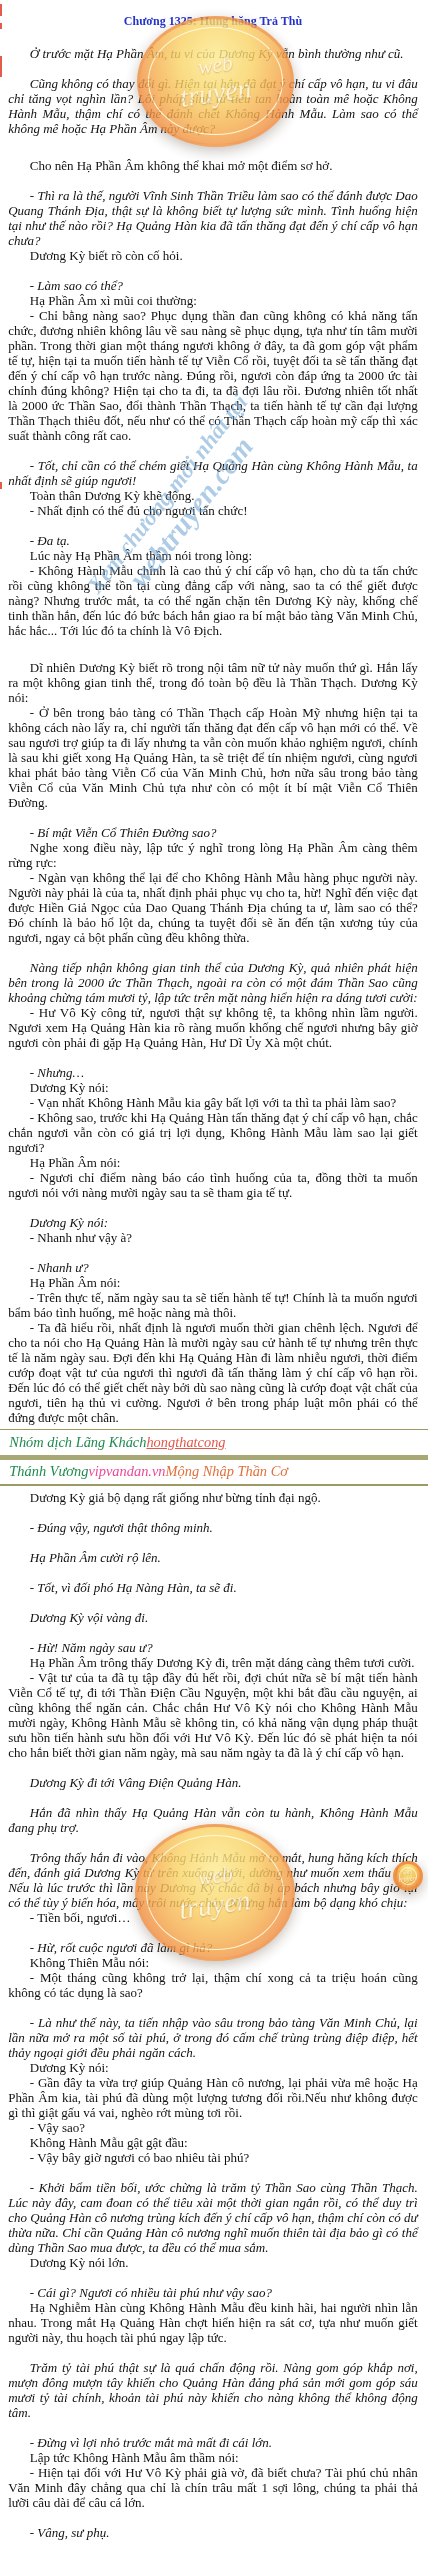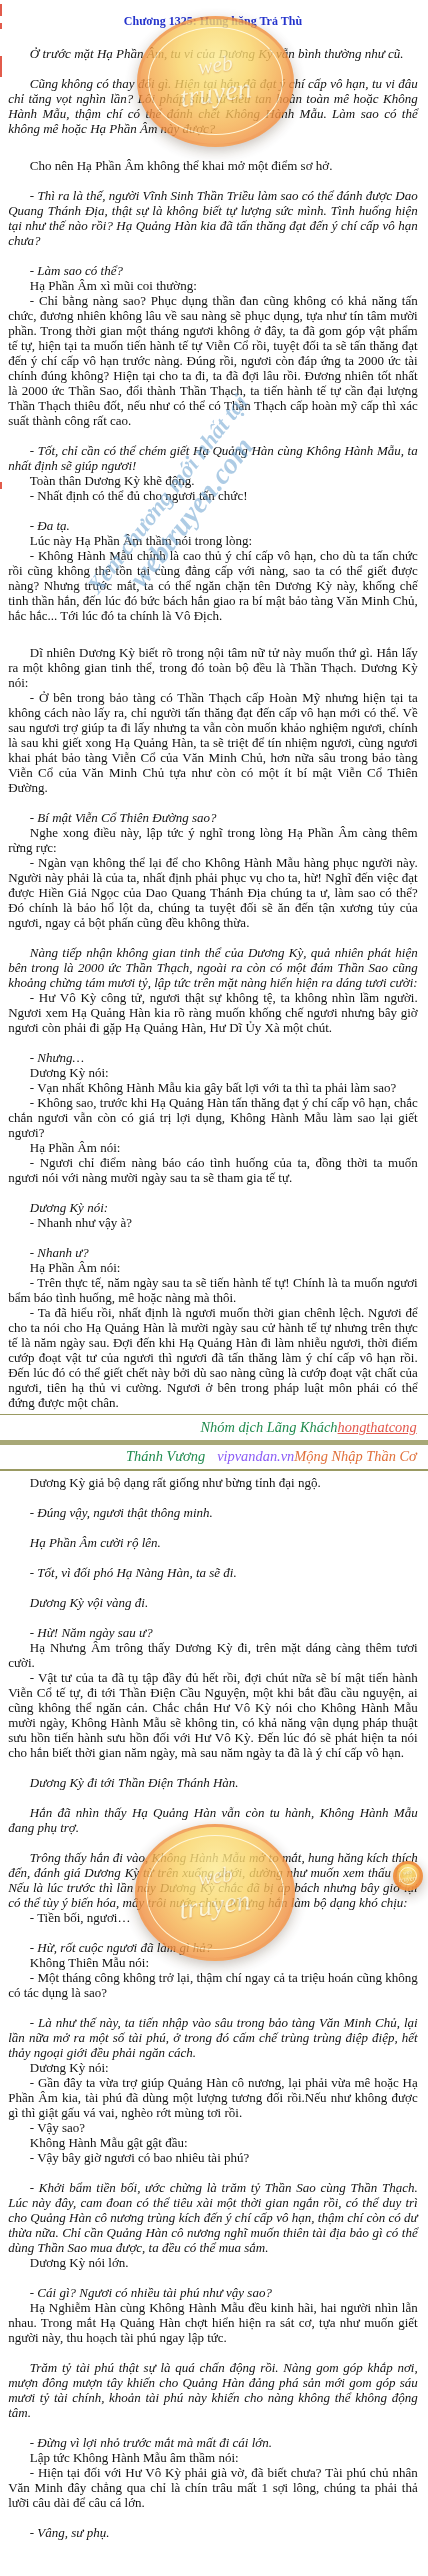--- a/index.html
+++ b/index.html
@@ -7,24 +7,24 @@
   .page{position:relative;width:428px;min-height:3771px;overflow:hidden;background:#ffffff;}
   .content{position:relative;z-index:1;padding:7.2px 10.3px 15.5px 8.2px;}
   .chapter-title{color:#2433cc;font-size:12px;font-weight:bold;text-align:center;margin:5.2px 0 13.4px 0;line-height:18.5px;}
   .para{font-size:13px;line-height:15px;color:#111111;text-align:justify;text-indent:21.6px;margin:0;}
   .para.g1{margin-top:15px;font-style:italic;}
   .para.g2{margin-top:22px;}
   
   .banner{margin:4.1px -10.3px 4.1px -8.2px;font-style:italic;}
   .b-line{height:1.5px;background:#9a9a62;}
   .b-line.thick{height:4.6px;background:#a8a877;}
-  .b-row{display:flex;align-items:center;justify-content:flex-end;padding:3.6px 11.3px 3.6px 9.3px;font-size:14.4px;line-height:17.5px;}
+  .b-row{display:flex;align-items:center;justify-content:flex-start;padding:3.6px 11.3px 3.6px 9.3px;font-size:14.4px;line-height:17.5px;}
   .b-green{color:#1f8a4d;}
   .b-red{color:#e2574b;text-decoration:underline;}
-  .b-gray{color:#8b5cf6;margin-left:12px;}
+  .b-gray{color:#ec4899;}
   .b-orange{color:#e0703a;font-style:italic;}
   
   .wm{position:absolute;z-index:2;pointer-events:none;}
   .wm-badge{opacity:.82;filter:drop-shadow(0 4.1px 6.2px rgba(60,40,20,.35));}
   .badge-oval{width:100%;height:100%;border-radius:50%;
     background:radial-gradient(ellipse at 50% 32%,#fdeb92 0%,#f9d468 34%,#f5ac4f 60%,#ef8841 80%,#e96f33 100%);
     border:3.1px solid rgba(238,140,60,.9);box-sizing:border-box;position:relative;
     display:flex;flex-direction:column;align-items:center;justify-content:center;}
   .badge-ring{position:absolute;inset:8.2px;border:1.5px solid rgba(255,248,214,.95);border-radius:50%;}
   .badge-word{font-style:italic;color:#fbf3cf;transform:rotate(-8deg);line-height:1;
@@ -89,20 +89,21 @@
   <div class="art a3"></div>
   <div class="art a4"></div>
 
   <div class="content">
     <h1 class="chapter-title">Chương 1325: Hung hăng Trả Thù</h1>
     <div>
         <p class="para g1">Ở trước mặt Hạ Phần Âm,  tu vi của Dương Kỳ vẫn bình thường như cũ.</p>
         <p class="para g1">Cũng không có thay đổi gì. Hiện tại hắn đã đạt ý chí cấp vô hạn, tu vi đâu chỉ tăng vọt nghìn lần? Lôi pháp sinh tử tiêu tan hoàn toàn mê hoặc Không Hành Mẫu, thậm chí có thể đánh chết Không Hành Mẫu. Làm sao có thể không mê hoặc Hạ Phần Âm này được?</p>
         <p class="para g2">Cho nên Hạ Phần Âm không thể khai mở một điểm sơ hở.</p>
         <p class="para g1">- Thì ra là thế, người Vĩnh  Sinh Thần Triều làm sao có thể đánh được Dao Quang Thánh Địa, thật sự là không biết tự lượng sức mình. Tình huống hiện tại như thế nào rồi? Hạ Quảng Hàn kia đã tấn thăng đạt đến ý chí cấp vô hạn chưa?</p>
+        <p class="para g0">Dương Kỳ biết rõ còn cố hỏi.</p>
         <p class="para g1">- Làm sao có thể?</p>
         <p class="para g0">Hạ Phần Âm xì mũi coi thường:</p>
         <p class="para g0">- Chỉ bằng nàng sao? Phục dụng thần đan cũng không có khả năng tấn chức, đương nhiên không lâu về sau nàng sẽ phục dụng, tựa như tín tâm mười phần. Trong thời gian một tháng ngươi không ở đây, ta đã gom góp vật phẩm tế tự, hiện tại ta muốn  tiến hành tế tự Viễn Cổ rồi, tuyệt đối ta sẽ tấn thăng đạt đến ý chí cấp vô hạn trước nàng. Đúng rồi, ngươi còn đáp ứng ta 2000 ức tài chính đúng không? Hiện tại cho ta đi, ta đã đợi lâu rồi. Đương nhiên tốt nhất là 2000 ức  Thần Sao, đổi thành Thần Thạch, ta tiến hành tế tự cần đại lượng Thần Thạch thiêu đốt, nếu như có thể có Thần Thạch cấp hoàn mỹ cấp thì xác suất thành công rất cao.</p>
         <p class="para g1">- Tốt, chỉ cần có thể chém giết Hạ Quảng Hàn cùng Không Hành Mẫu, ta nhất định sẽ giúp ngươi!</p>
         <p class="para g0">Toàn thân Dương Kỳ khẽ động.</p>
         <p class="para g0">- Nhất định có thể đủ cho ngươi tấn chức!</p>
         <p class="para g1">- Đa tạ.</p>
         <p class="para g0">Lúc này Hạ Phần Âm thầm nói trong lòng:</p>
         <p class="para g0">- Không Hành Mẫu chính là cao thủ ý chí cấp vô hạn, cho dù ta tấn chức rồi cũng không thể tồn tại cùng đẳng cấp với nàng, sao ta có thể giết được nàng? Nhưng trước mắt, ta có thể ngăn chặn tên Dương Kỳ này, khống chế tinh thần hắn, đến lúc đó bức bách hắn giao ra bí mật bảo tàng Văn Minh Chủ, hắc hắc... Tới lúc đó ta chính là Vô Địch.</p>
         <p class="para g2">Dĩ nhiên Dương Kỳ biết rõ trong nội tâm nữ tử này muốn thứ gì. Hắn lấy ra một không gian tinh thể, trong đó toàn bộ đều là Thần Thạch. Dương Kỳ nói:</p>
@@ -137,29 +138,29 @@
       <span class="b-orange">Mộng Nhập Thần Cơ</span>
     </div>
     <div class="b-line thin"></div>
   </div>
 <p class="para g0">Dương Kỳ giả bộ dạng rất giống như bừng tỉnh đại ngộ.</p>
         <p class="para g1">- Đúng vậy, ngươi thật thông minh.</p>
         <p class="para g1">Hạ Phần Âm cười rộ lên.</p>
         <p class="para g1">- Tốt, vì đối phó Hạ Nàng Hàn, ta sẽ đi.</p>
         <p class="para g1">Dương Kỳ vội vàng đi.</p>
         <p class="para g1">- Hừ! Năm ngày sau ư?</p>
-        <p class="para g0">Hạ Nhưng Âm trông thấy Dương Kỳ đi, trên mặt dáng càng thêm tươi cười.</p>
+        <p class="para g0">Hạ Phần Âm trông thấy Dương Kỳ đi, trên mặt dáng càng thêm tươi cười.</p>
         <p class="para g0">- Vật tư của ta đã tụ tập đầy đủ hết rồi, đợi chút nữa sẽ bí mật tiến hành Viễn Cổ tế tự, đi tới Thần Điện Cầu Nguyện, một khi bắt đầu cầu nguyện, ai cũng không thể ngăn cản. Chắc chắn Hư Vô Kỳ nói cho Không Hành Mẫu mười ngày, Không Hành Mẫu sẽ không tin, có khả năng vận dụng pháp thuật sưu hồn tiến hành sưu hồn đối với Hư Vô Kỳ. Đến lúc đó sẽ phát hiện ta nói cho hắn biết thời gian năm ngày,  mà sau năm ngày ta đã là ý chí cấp vô hạn.</p>
-        <p class="para g1">Dương Kỳ đi tới Thần Điện Thánh Hàn.</p>
+        <p class="para g1">Dương Kỳ đi tới Vâng Điện Quảng Hàn.</p>
         <p class="para g1">Hắn đã nhìn thấy Hạ Quảng Hàn vẫn còn tu hành, Không Hành Mẫu đang phụ trợ.</p>
         <p class="para g1">Trông thấy hắn đi vào, Không Hành Mẫu mở to mắt, hung hăng kích thích đến, đánh giá Dương Kỳ từ trên xuống dưới, dường như muốn xem thấu hắn. Nếu là lúc trước thì lần này Dương Kỳ chắc đã bị áp bách nhưng bây giờ lại có thể tùy ý biến hóa, mây trôi nước chảy. Nhưng hắn làm bộ dạng khó chịu:</p>
         <p class="para g0">- Tiền bối, ngươi…</p>
         <p class="para g1">- Hừ, rốt cuộc ngươi đã làm gì hả?</p>
         <p class="para g0">Không Thiên Mẫu nói:</p>
-        <p class="para g0">- Một tháng công không trở lại, thậm chí ngay cả ta triệu hoán cũng không có tác dụng là sao?</p>
+        <p class="para g0">- Một tháng cũng không trở lại, thậm chí xong cả ta triệu hoán cũng không có tác dụng là sao?</p>
         <p class="para g1">- Là như thế này, ta tiến nhập vào sâu trong bảo tàng Văn Minh Chủ, lại lần nữa mở ra một số tài phú, ở trong đó cấm chế trùng trùng điệp điệp, hết thảy ngoại giới đều phải ngăn cách.</p>
         <p class="para g0">Dương Kỳ nói:</p>
         <p class="para g0">- Gần đây ta vừa trợ giúp Quảng Hàn cô nương, lại phải vừa mê hoặc Hạ Phần Âm kia, tài phú đã dùng một lượng tương đối rồi.Nếu như không được gì thì giật gấu vá vai, nghèo rớt mùng tơi rồi.</p>
         <p class="para g0">- Vậy sao?</p>
         <p class="para g0">Không Hành Mẫu gật gật đầu:</p>
         <p class="para g0">- Vậy bây giờ ngươi có bao nhiêu tài phú?</p>
         <p class="para g1">- Khởi bẩm tiền bối, ước chừng là  trăm tỷ Thần Sao cùng Thần Thạch. Lúc này đây, cam đoan có thể tiêu xài một thời gian ngắn rồi, có thể duy trì cho Quảng Hàn cô nương trùng kích đến ý chí cấp vô hạn, thậm chí còn có dư thừa nữa. Chỉ cần Quảng Hàn cô nương nghĩ muốn thiên tài địa bảo gì có thể dùng Thần Sao mua được, ta đều có thể mua sắm.</p>
         <p class="para g0">Dương Kỳ nói lớn.</p>
         <p class="para g1">- Cái gì? Ngươi có nhiều tài phú như vậy sao?</p>
         <p class="para g0">Hạ Nghiễm Hàn cùng Không Hành Mẫu đều kinh hãi, hai người nhìn lẫn nhau. Trong mắt Hạ Quảng Hàn chợt hiển hiện ra sát cơ, tựa như muốn giết người này, thu hoạch tài phú ngay lập tức.</p>

